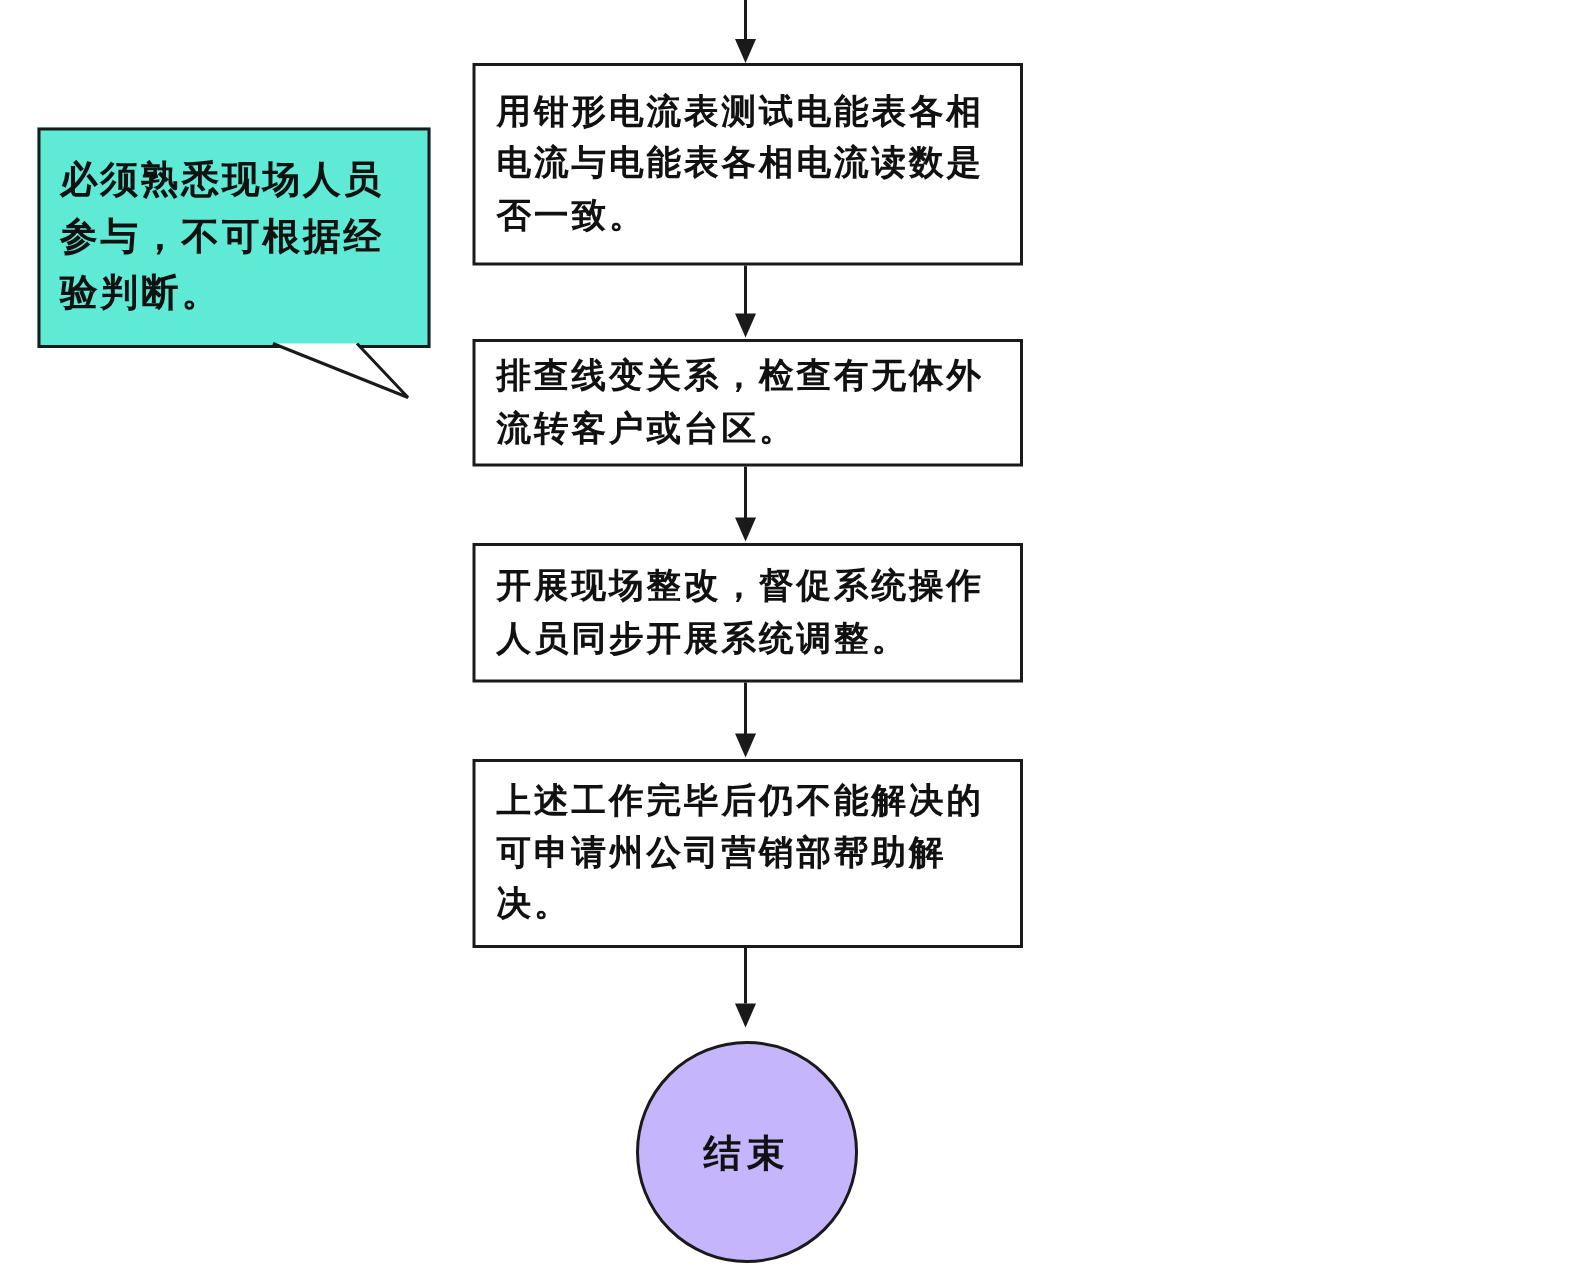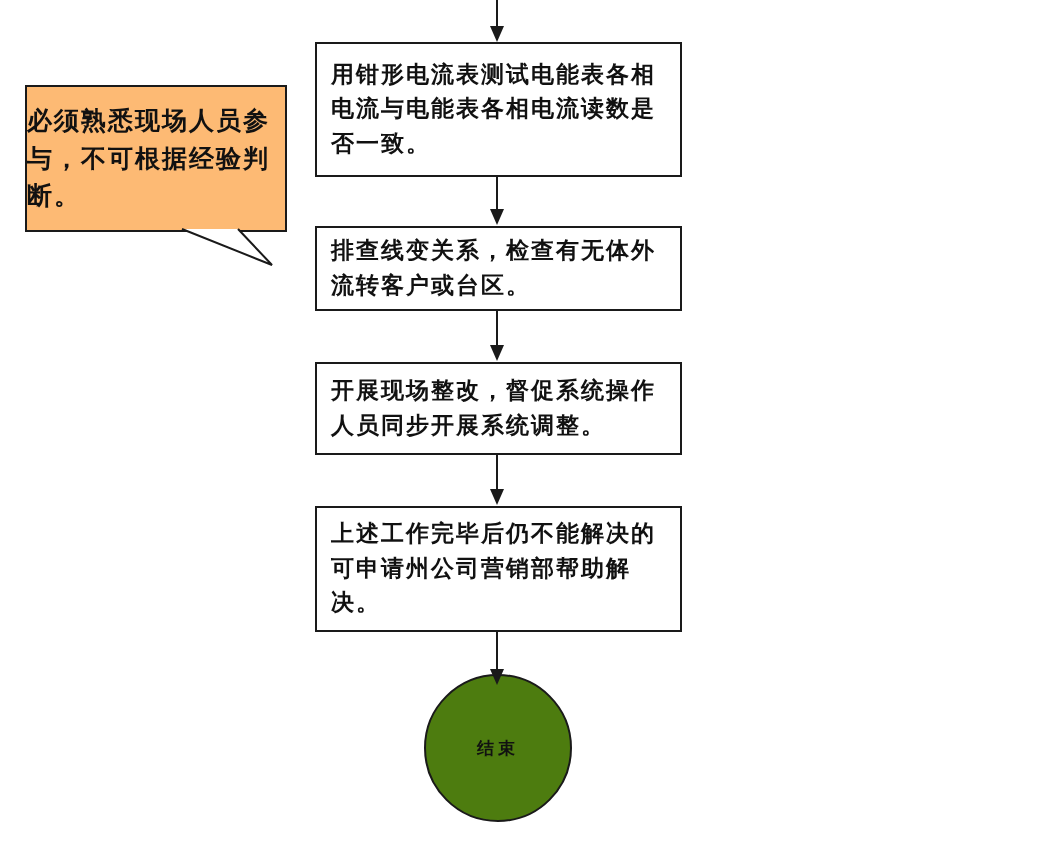--- a/index.html
+++ b/index.html
@@ -36,44 +36,44 @@
   #step-3 { left: 315px; top: 362px; width: 367px; height: 93px;  }
   #step-4 { left: 315px; top: 506px; width: 367px; height: 126px; }
   #callout {
     position: absolute;
     left: 25px;
     top: 85px;
     width: 262px;
     height: 147px;
     box-sizing: border-box;
     border: 2px solid #1a1a1a;
-    background: #fdba74;
+    background: #5eead4;
     display: flex;
     align-items: center;
-    padding: 6px 0;
+    padding: 6px 13px;
     font-size: 25px;
     line-height: 1.5;
     letter-spacing: 2px;
     font-weight: 600;
     z-index: 2;
   }
   #terminal-end {
     position: absolute;
     left: 424px;
-    top: 674px;
+    top: 694px;
     width: 148px;
     height: 148px;
     box-sizing: border-box;
     border: 2px solid #1a1a1a;
     border-radius: 50%;
-    background: #4d7c0f;
+    background: #c4b5fd;
     display: flex;
     align-items: center;
     justify-content: center;
-    font-size: 17px;
+    font-size: 25px;
     letter-spacing: 4px;
     font-weight: 600;
     z-index: 2;
   }
   #connector-layer {
     position: absolute;
     left: 0;
     top: 0;
     z-index: 5;
     pointer-events: none;

